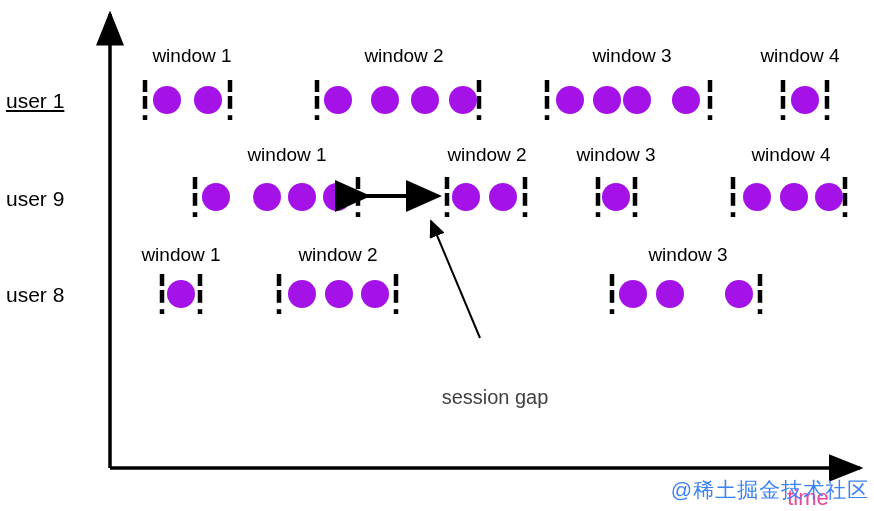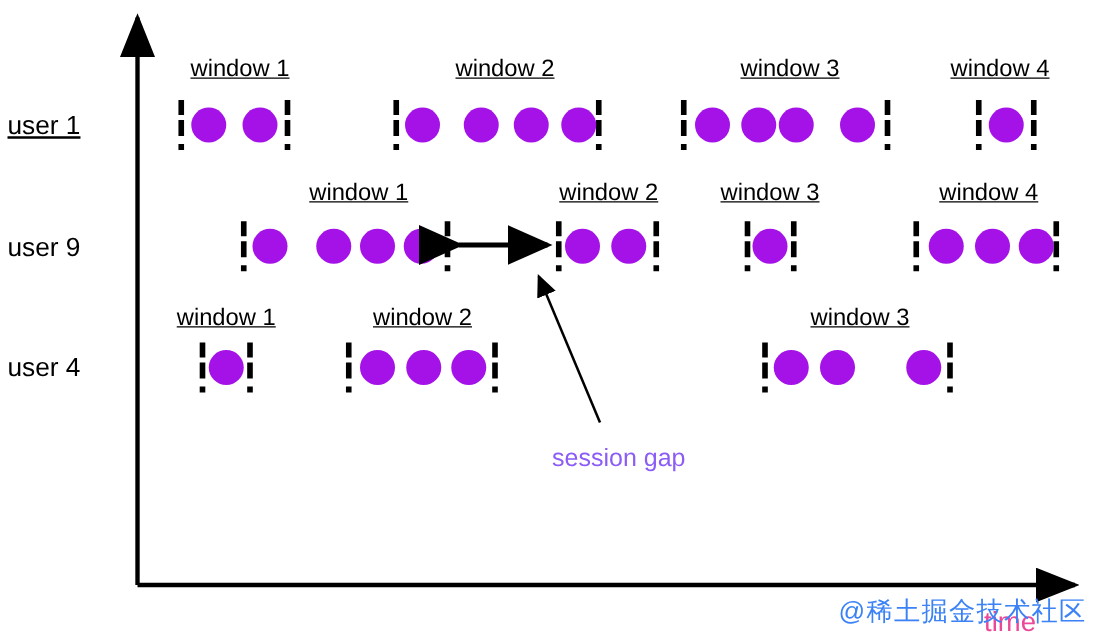--- a/index.html
+++ b/index.html
@@ -29,29 +29,29 @@
     white-space: nowrap;
     line-height: 1;
   }
   .win-label {
     position: absolute;
     font-size: 19px;
     color: #000000;
     white-space: nowrap;
     line-height: 1;
     transform: translateX(-50%);
-    text-decoration: underline;
   }
   .gap-label {
     position: absolute;
     font-size: 20px;
-    color: #8b5cf6;
-    white-space: nowrap;
-    line-height: 1;
-    transform: translateX(-50%);
+    color: #404040;
+    white-space: nowrap;
+    line-height: 1;
+    transform: translateX(-50%);
+    margin-top: 30px;
   }
   .axis-label {
     position: absolute;
     font-size: 22px;
     color: #ec4899;
     white-space: nowrap;
     line-height: 1;
     transform: translateX(-50%);
   }
   .watermark {
@@ -233,21 +233,21 @@
       </g>
     <g id="annotation-group">
         <line x1="367" y1="196" x2="438" y2="196" stroke="#000000" stroke-width="4" marker-end="url(#arrowhead-gap-end)" marker-start="url(#arrowhead-gap-start)"></line>
         <line x1="480" y1="338" x2="431" y2="221" stroke="#000000" stroke-width="2" marker-end="url(#arrowhead-leader)"></line>
       </g>
   </svg>
 
   <div id="row-labels">
       <div class="row-label" style="left: 6px; top: 90px; text-decoration: underline;">user 1</div>
       <div class="row-label" style="left: 6px; top: 188px;">user 9</div>
-      <div class="row-label" style="left: 6px; top: 284px;">user 4</div>
+      <div class="row-label" style="left: 6px; top: 284px;">user 8</div>
     </div>
   <div id="window-labels">
       <div class="win-label" style="left: 192px; top: 46px;">window 1</div>
       <div class="win-label" style="left: 404px; top: 46px;">window 2</div>
       <div class="win-label" style="left: 632px; top: 46px;">window 3</div>
       <div class="win-label" style="left: 800px; top: 46px;">window 4</div>
       <div class="win-label" style="left: 287px; top: 145px;">window 1</div>
       <div class="win-label" style="left: 487px; top: 145px;">window 2</div>
       <div class="win-label" style="left: 616px; top: 145px;">window 3</div>
       <div class="win-label" style="left: 791px; top: 145px;">window 4</div>

